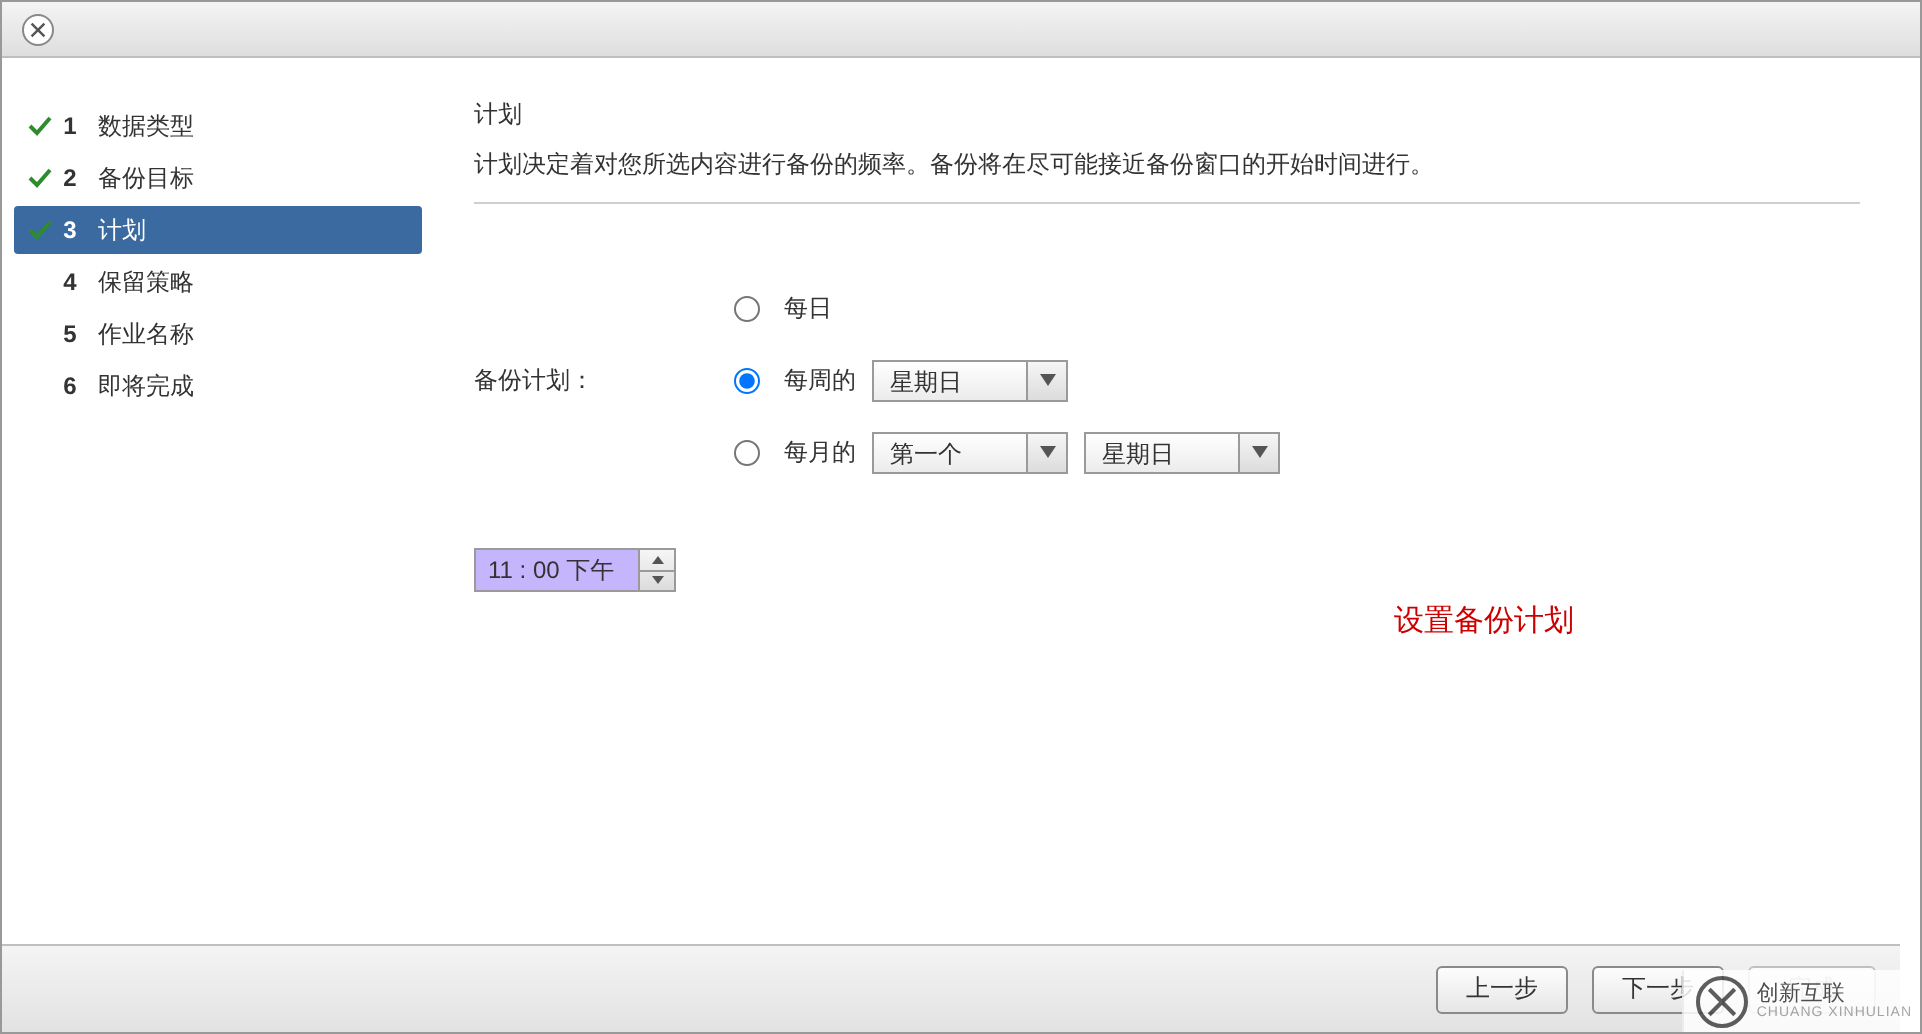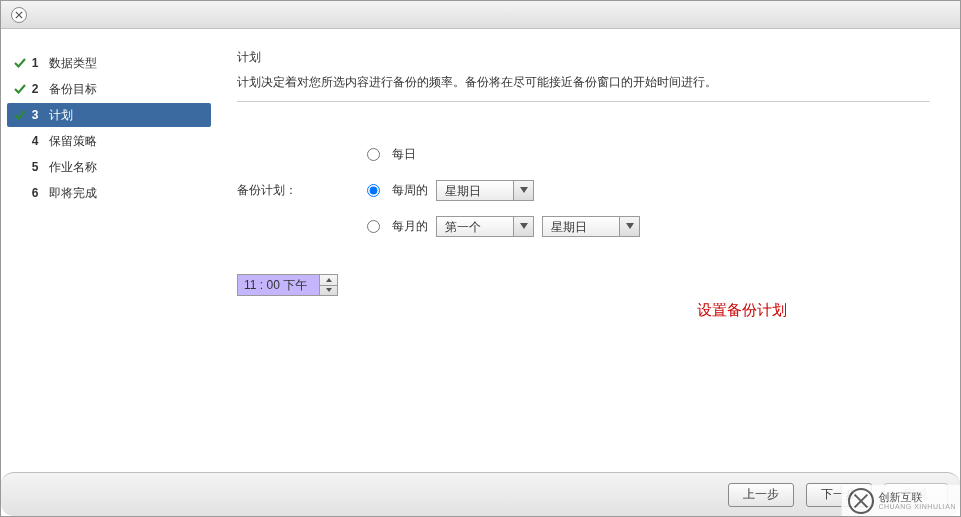--- a/index.html
+++ b/index.html
@@ -30,21 +30,21 @@
   .sel { height:21px; border:1px solid #9a9a9a; background:linear-gradient(#fff,#ececec); display:inline-flex; align-items:flex-end;}
   .sel .selval { padding:0 8px; min-width:76px;}
   .sel .selbtn { width:20px; height:100%; border-left:1px solid #9a9a9a; display:flex; align-items:center; justify-content:center; background:linear-gradient(#f6f6f6,#dcdcdc);}
   .sel .selbtn svg { width:8px; height:6px;}
   .timeinput { width:83px; height:22px; border:1px solid #9a9a9a; background:#c4b5fd; padding:0 6px; display:inline-flex; align-items:center;}
   .spinner { width:18px; height:22px; border:1px solid #9a9a9a; border-left:none; display:flex; flex-direction:column; background:linear-gradient(#f6f6f6,#dcdcdc);}
   .spinner div{ flex:1; display:flex; align-items:center; justify-content:center;}
   .spinner div + div { border-top:1px solid #9a9a9a;}
   .spinner svg{ width:6px; height:4px;}
   .redtext { color:#c00; font-size:15px; font-family: "SimSun","Microsoft YaHei"; position:absolute; left:480px; top:258px;margin-top:14px;}
-  .footer { position:absolute; bottom:0; left:0; right:0; height:44px; background:linear-gradient(#f4f4f4,#e2e2e2); border-top:1px solid #bfbfbf; display:flex; align-items:center; justify-content:flex-end; padding:0 12px; gap:12px;border-radius:13px;}
+  .footer { position:absolute; bottom:0; left:0; right:10px; height:44px; background:linear-gradient(#f4f4f4,#e2e2e2); border-top:1px solid #bfbfbf; display:flex; align-items:center; justify-content:flex-end; padding:0 12px; gap:12px;}
   .btn { min-width:64px; height:24px; border:1px solid #8a8a8a; background:linear-gradient(#fdfdfd,#e6e6e6); border-radius:3px; display:inline-flex; align-items:center; justify-content:center; padding:0 14px; cursor:pointer; color:#333;}
   .btn.disabled { color:#aaa; border-color:#c0c0c0; cursor:default;}
   .watermark { position:absolute; right:-2px; bottom:0; height:31px; display:flex; align-items:center; gap:4px; opacity:0.85; background:#fff; padding:0 6px; border-left:1px solid #eee;}
   .watermark .wmlogo { width:26px; height:26px; border:2px solid #444; border-radius:50%; position:relative;}
   .watermark .wmlogo::before{content:""; position:absolute; width:2px; height:18px; background:#444; left:50%; top:50%; transform:translate(-50%,-50%) rotate(45deg);}
   .watermark .wmlogo::after{content:""; position:absolute; width:2px; height:18px; background:#444; left:50%; top:50%; transform:translate(-50%,-50%) rotate(-45deg);}
   .watermark .wmtext { font-size:11px; color:#333; line-height:1.1;}
   .watermark .wmtext small{display:block; font-size:7px; color:#999; letter-spacing:0.5px;}
 </style>
 </head>

